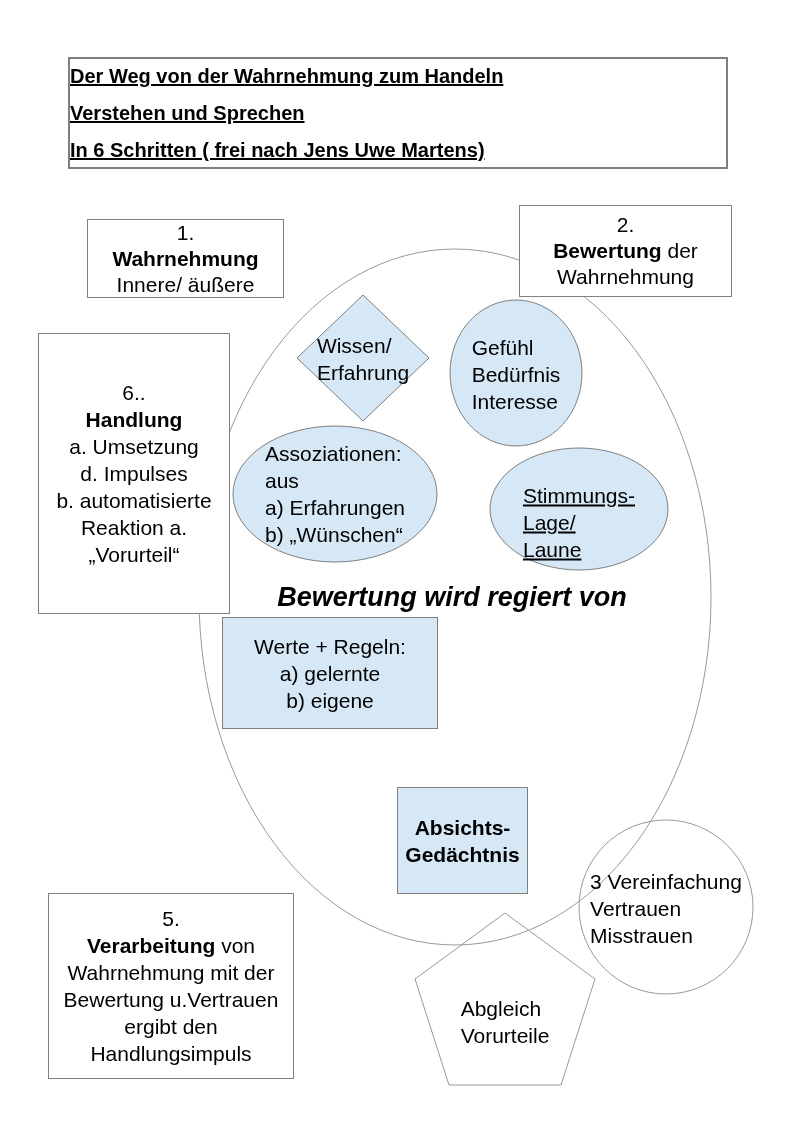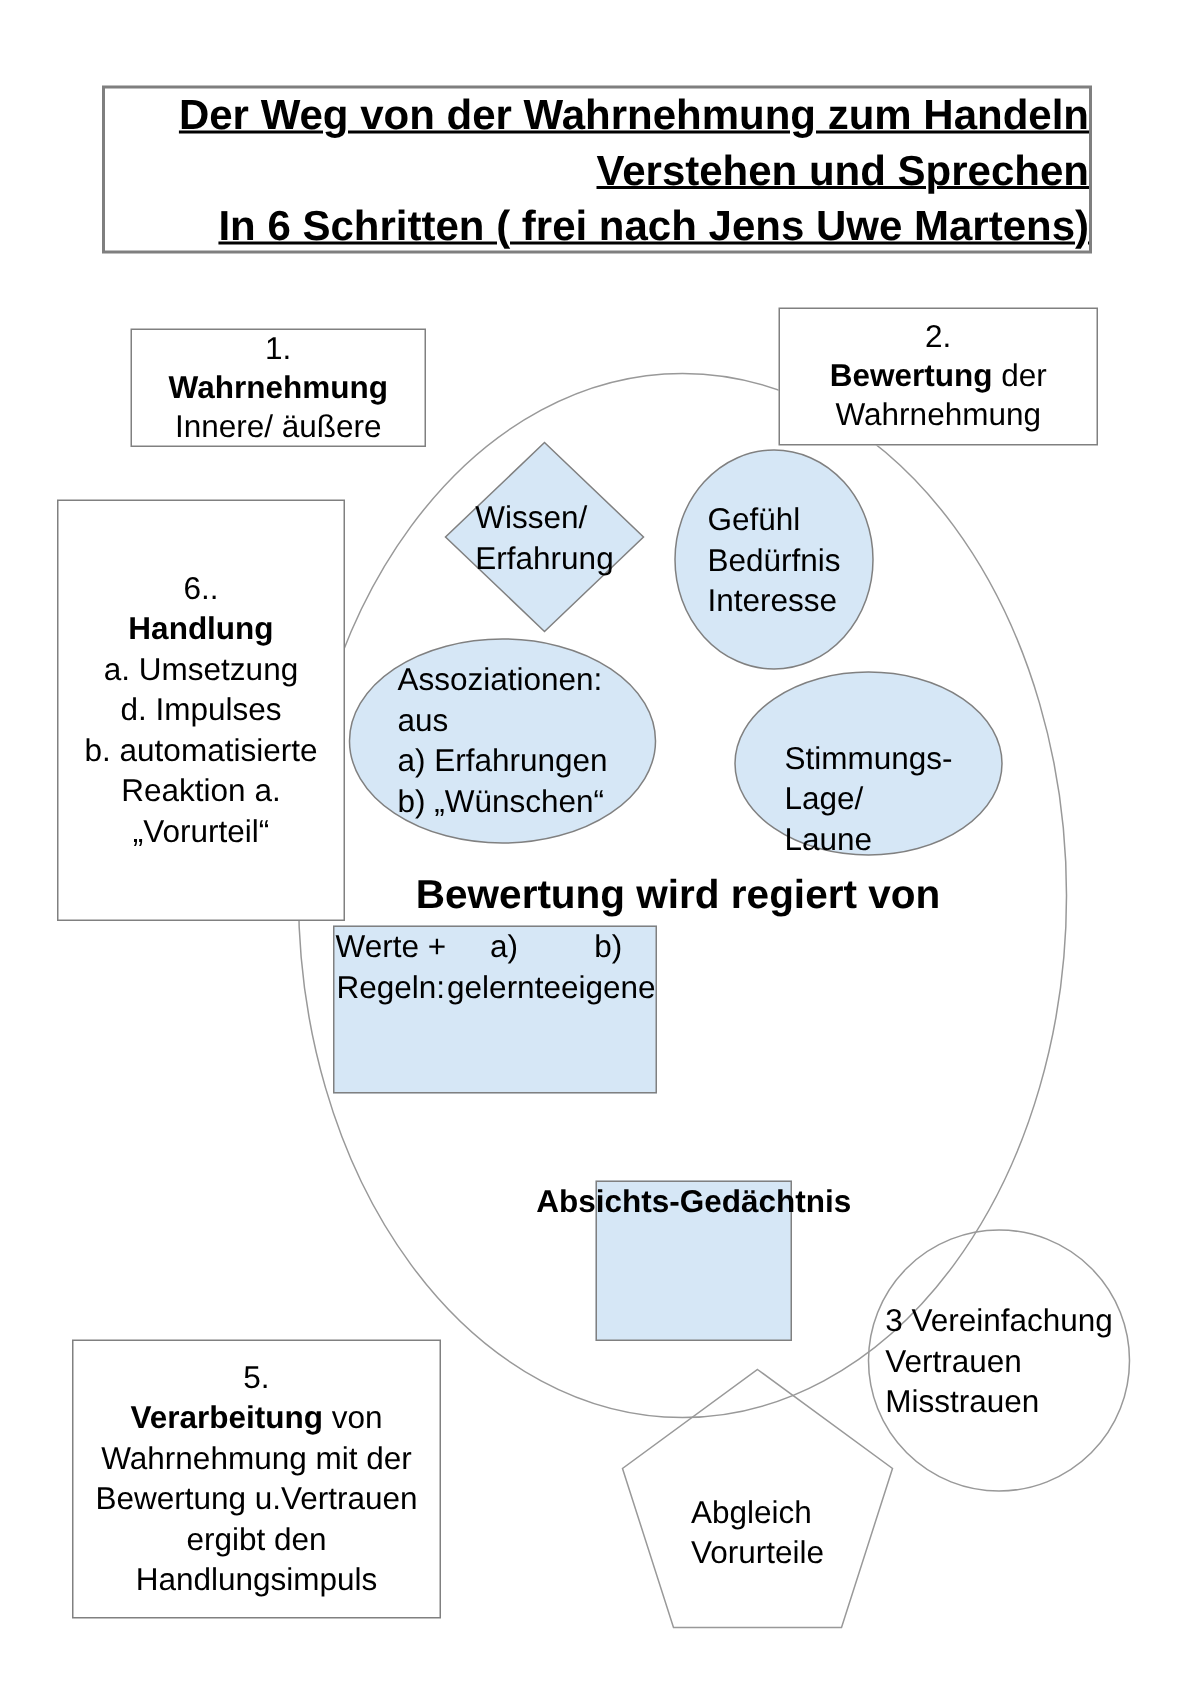--- a/index.html
+++ b/index.html
@@ -12,57 +12,57 @@
   
   .wbox {
     position:absolute; background:#ffffff; border:1px solid #808080;
     display:flex; flex-direction:column; justify-content:center;
     text-align:center; font-size:21px; line-height:26px; z-index:3;
   }
   .title-box {
     position:absolute; left:68px; top:57px; width:656px; height:108px;
     border:2px solid #7f7f7f; background:#fff; z-index:3;
     display:flex; flex-direction:column; justify-content:center;
-    text-align:right; font-size:28px; line-height:37px; font-weight:bold;
+    text-align:left; font-size:20px; line-height:37px; font-weight:bold;
   }
   .title-box .tline { text-decoration:underline; text-decoration-thickness:2px; white-space:nowrap; }
 
   .step1 { left:87px;  top:219px; width:195px; height:77px; }
   .step2 { left:519px; top:205px; width:211px; height:90px; }
   .step6 { left:38px;  top:333px; width:190px; height:279px; line-height:27px; }
   .step5 { left:48px;  top:893px; width:244px; height:184px; line-height:27px; }
 
   .b { font-weight:bold; }
 
   
   .bluebox {
     position:absolute; background:#d6e7f6; border:1px solid #808080;
-    display:flex; flex-direction:row; justify-content:center;
+    display:flex; flex-direction:column; justify-content:center;
     text-align:center; font-size:21px; line-height:27px; z-index:2;
   }
   .values-rect    { left:222px; top:617px; width:214px; height:110px; }
   .rational-rect  { left:480px; top:658px; width:195px; height:118px; }
   .intention-rect { left:397px; top:787px; width:129px; height:105px;font-weight:bold; }
 
   
   .shape-text {
     position:absolute; transform:translate(-50%,-50%);
     text-align:left; font-size:21px; line-height:27px;
     white-space:nowrap; z-index:4;
   }
   .diamond-text      { left:363px; top:359px; }
   .feeling-text      { left:516px; top:374px; }
   .associations-text { left:335px; top:494px; }
-  .mood-text         { left:579px; top:533px; }
+  .mood-text         { left:579px; top:522px;text-decoration:underline; }
   .circle-text       { left:666px; top:908px; }
   .pentagon-text     { left:505px; top:1022px; }
 
   .caption {
     position:absolute; left:452px; top:597px; transform:translate(-50%,-50%);
-    font-size:27px; font-weight:bold; white-space:nowrap; z-index:4;
+    font-size:27px; font-weight:bold; font-style:italic; white-space:nowrap; z-index:4;
   }
 </style>
 </head>
 <body>
 
 <div class="page">
 
   <svg class="layer-svg" width="794" height="1123" viewBox="0 0 794 1123">
 
     <ellipse cx="455" cy="597" rx="256" ry="348" fill="none" stroke="#999999" stroke-width="1"></ellipse>

